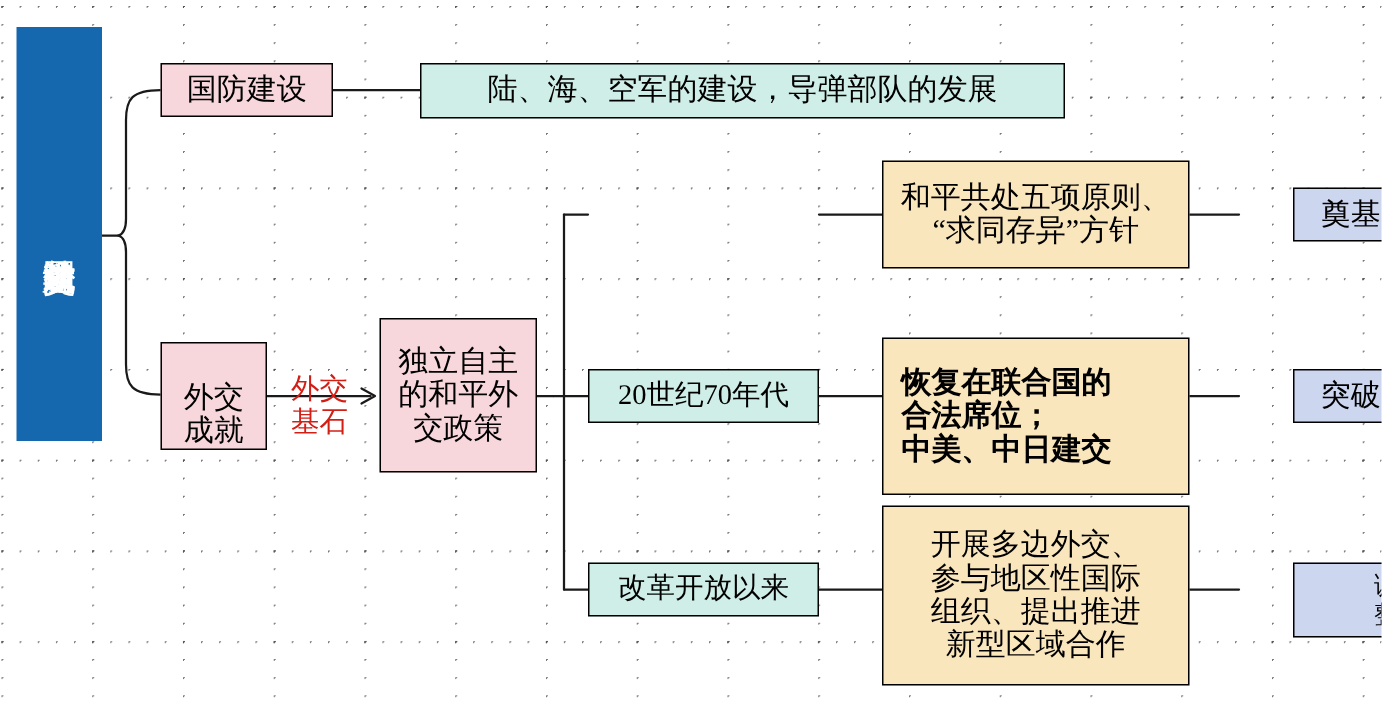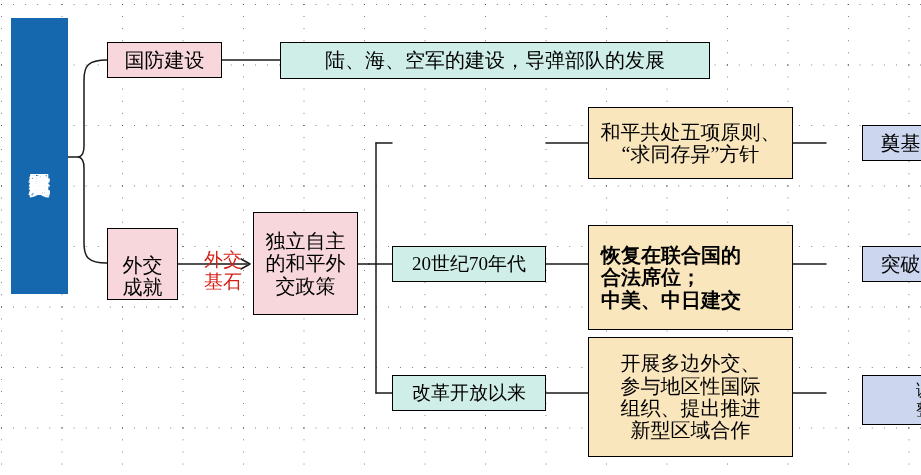--- a/index.html
+++ b/index.html
@@ -113,21 +113,21 @@
   </div>
 
   <div class="box teal" style="left:280px;top:42px;width:430px;height:37px;font-size:20px;">
     <span>陆、海、空军的建设，导弹部队的发展</span>
   </div>
 
   <div class="box pink" style="left:107px;top:228px;width:71px;height:72px;font-size:20px;">
     <span style="display:block;width:2.2em;margin-top:24px;">外交成就</span>
   </div>
 
-  <div class="redlbl" style="left:184px;top:228px;width:58px;text-align:right;">
+  <div class="redlbl" style="left:184px;top:228px;width:58px;">
     <span>外交
 基石</span>
   </div>
 
   <div class="box pink" style="left:253px;top:212px;width:105px;height:103px;font-size:20px;">
     <span>独立自主
 的和平外
 交政策</span>
   </div>
 

